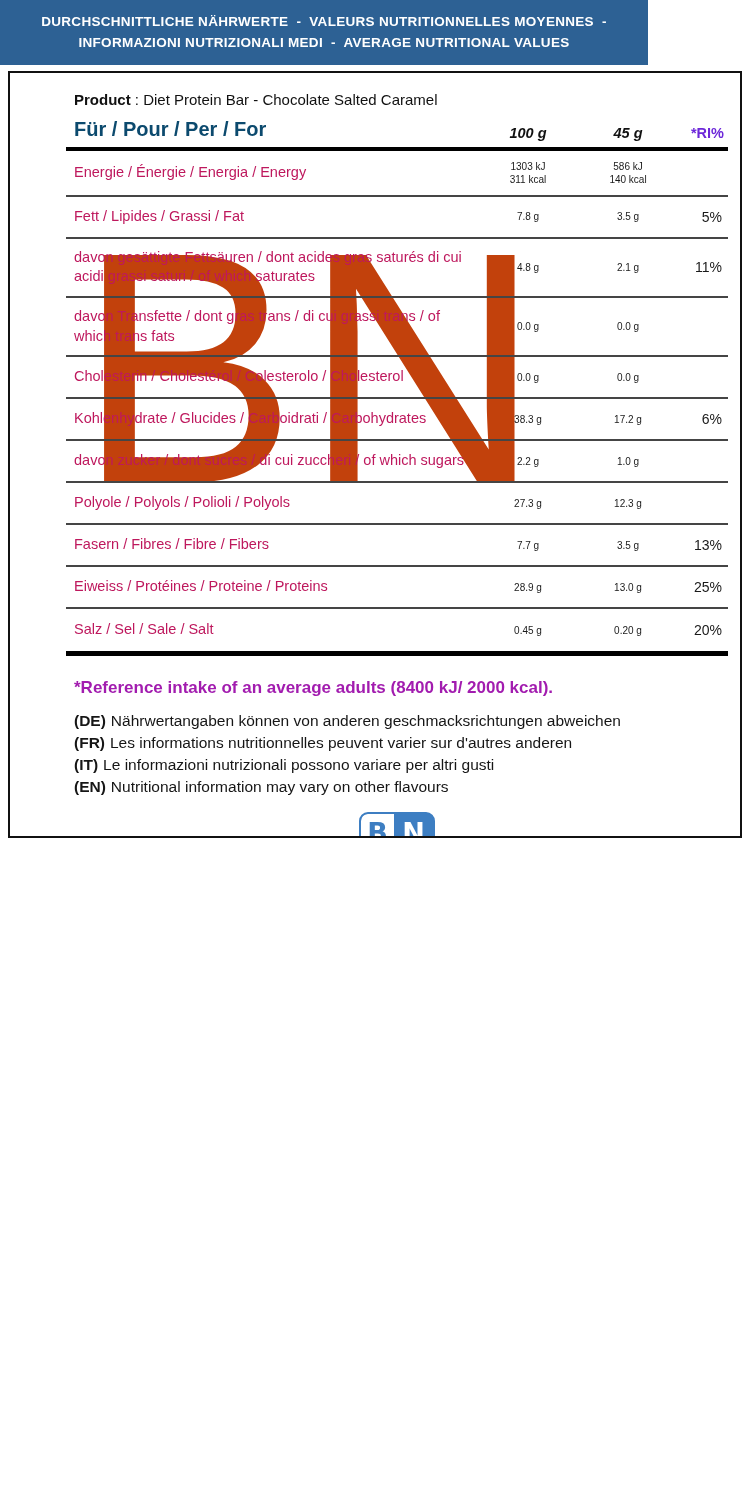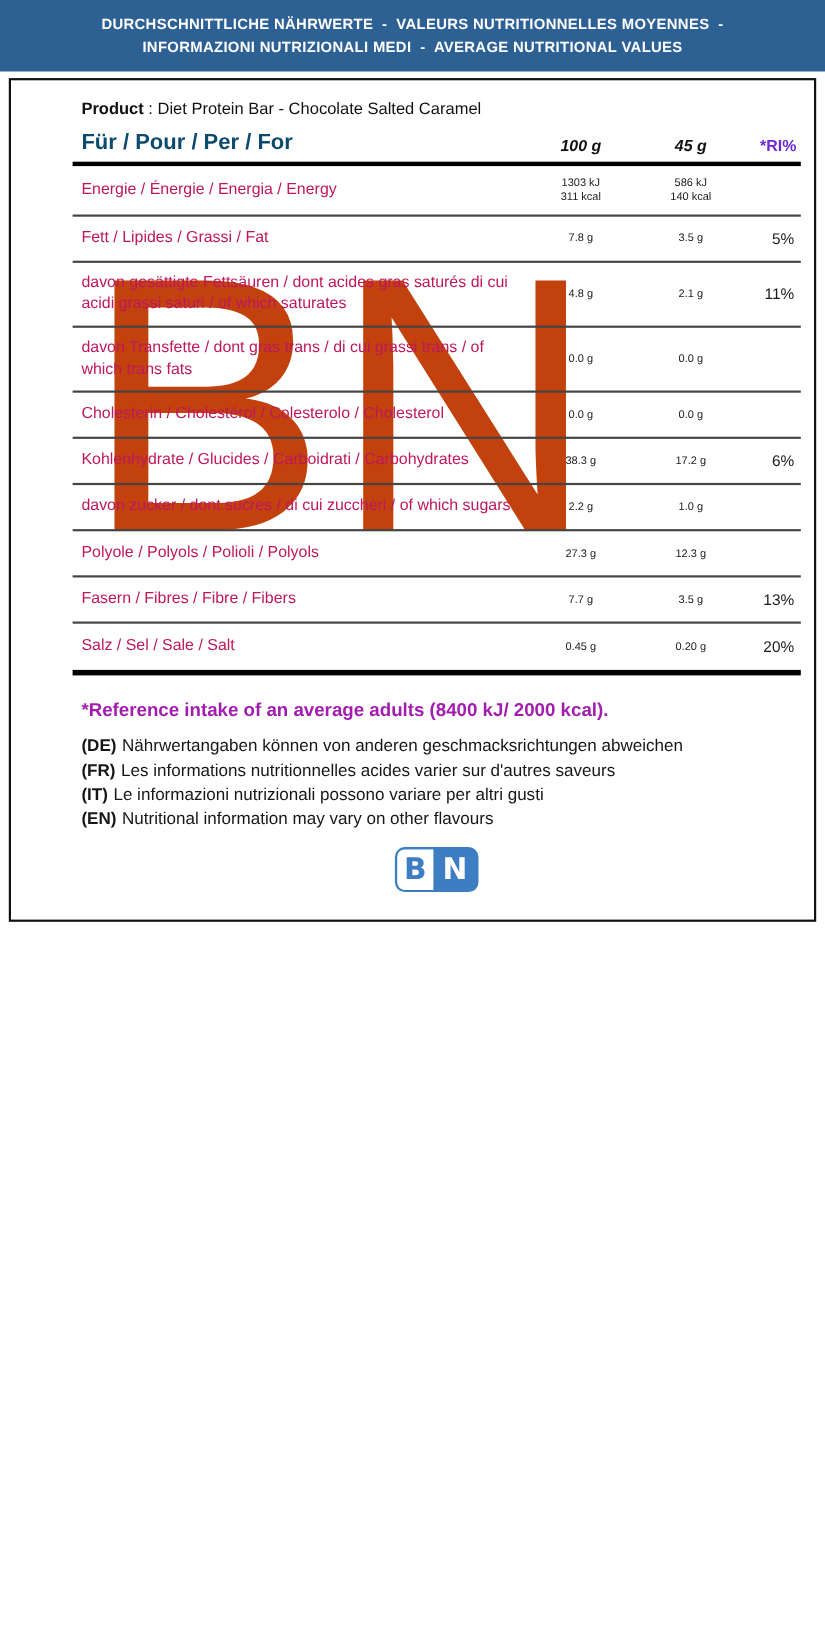--- a/index.html
+++ b/index.html
@@ -1,20 +1,20 @@
 <!DOCTYPE html>
 <html><head>
 <meta charset="utf-8">
 <style>
   * { box-sizing: border-box; margin: 0; padding: 0; }
   html, body { width: 750px; background: #ffffff; font-family: "Liberation Sans", sans-serif; }
   body { height: 1500px; position: relative; }
 
   .banner {
-    width: 750px;
+    width: 648px;
     background: #2d6194;
     color: #ffffff;
     text-align: center;
     font-weight: bold;
     font-size: 13.5px;
     letter-spacing: .3px;
     padding: 12px 0 11px;
     line-height: 1.55;
   }
   .banner .bline { white-space: pre-wrap; display: block; }
@@ -221,20 +221,30 @@
     <div class="tlabel">Fasern / Fibres / Fibre / Fibers</div>
     <div class="tval v100">
             <div>7.7 g</div>
           </div>
     <div class="tval v45">
             <div>3.5 g</div>
           </div>
     <div class="tri">13%</div>
   </div>
 
+  <div class="trow">
+    <div class="tlabel">Eiweiss / Protéines / Proteine / Proteins</div>
+    <div class="tval v100">
+            <div>28.9 g</div>
+          </div>
+    <div class="tval v45">
+            <div>13.0 g</div>
+          </div>
+    <div class="tri">25%</div>
+  </div>
 
   <div class="trow">
     <div class="tlabel">Salz / Sel / Sale / Salt</div>
     <div class="tval v100">
             <div>0.45 g</div>
           </div>
     <div class="tval v45">
             <div>0.20 g</div>
           </div>
     <div class="tri">20%</div>
@@ -242,21 +252,21 @@
 </div>
 
     <div class="notes">
       <div class="ref-line">*Reference intake of an average adults (8400 kJ/ 2000 kcal).</div>
       <div>
   <div class="note-item">
     <span class="ntag">(DE)</span><span class="ntext">Nährwertangaben können von anderen geschmacksrichtungen abweichen</span>
   </div>
 
   <div class="note-item">
-    <span class="ntag">(FR)</span><span class="ntext">Les informations nutritionnelles acides varier sur d'autres saveurs</span>
+    <span class="ntag">(FR)</span><span class="ntext">Les informations nutritionnelles peuvent varier sur d'autres anderen</span>
   </div>
 
   <div class="note-item">
     <span class="ntag">(IT)</span><span class="ntext">Le informazioni nutrizionali possono variare per altri gusti</span>
   </div>
 
   <div class="note-item">
     <span class="ntag">(EN)</span><span class="ntext">Nutritional information may vary on other flavours</span>
   </div>
 </div>

